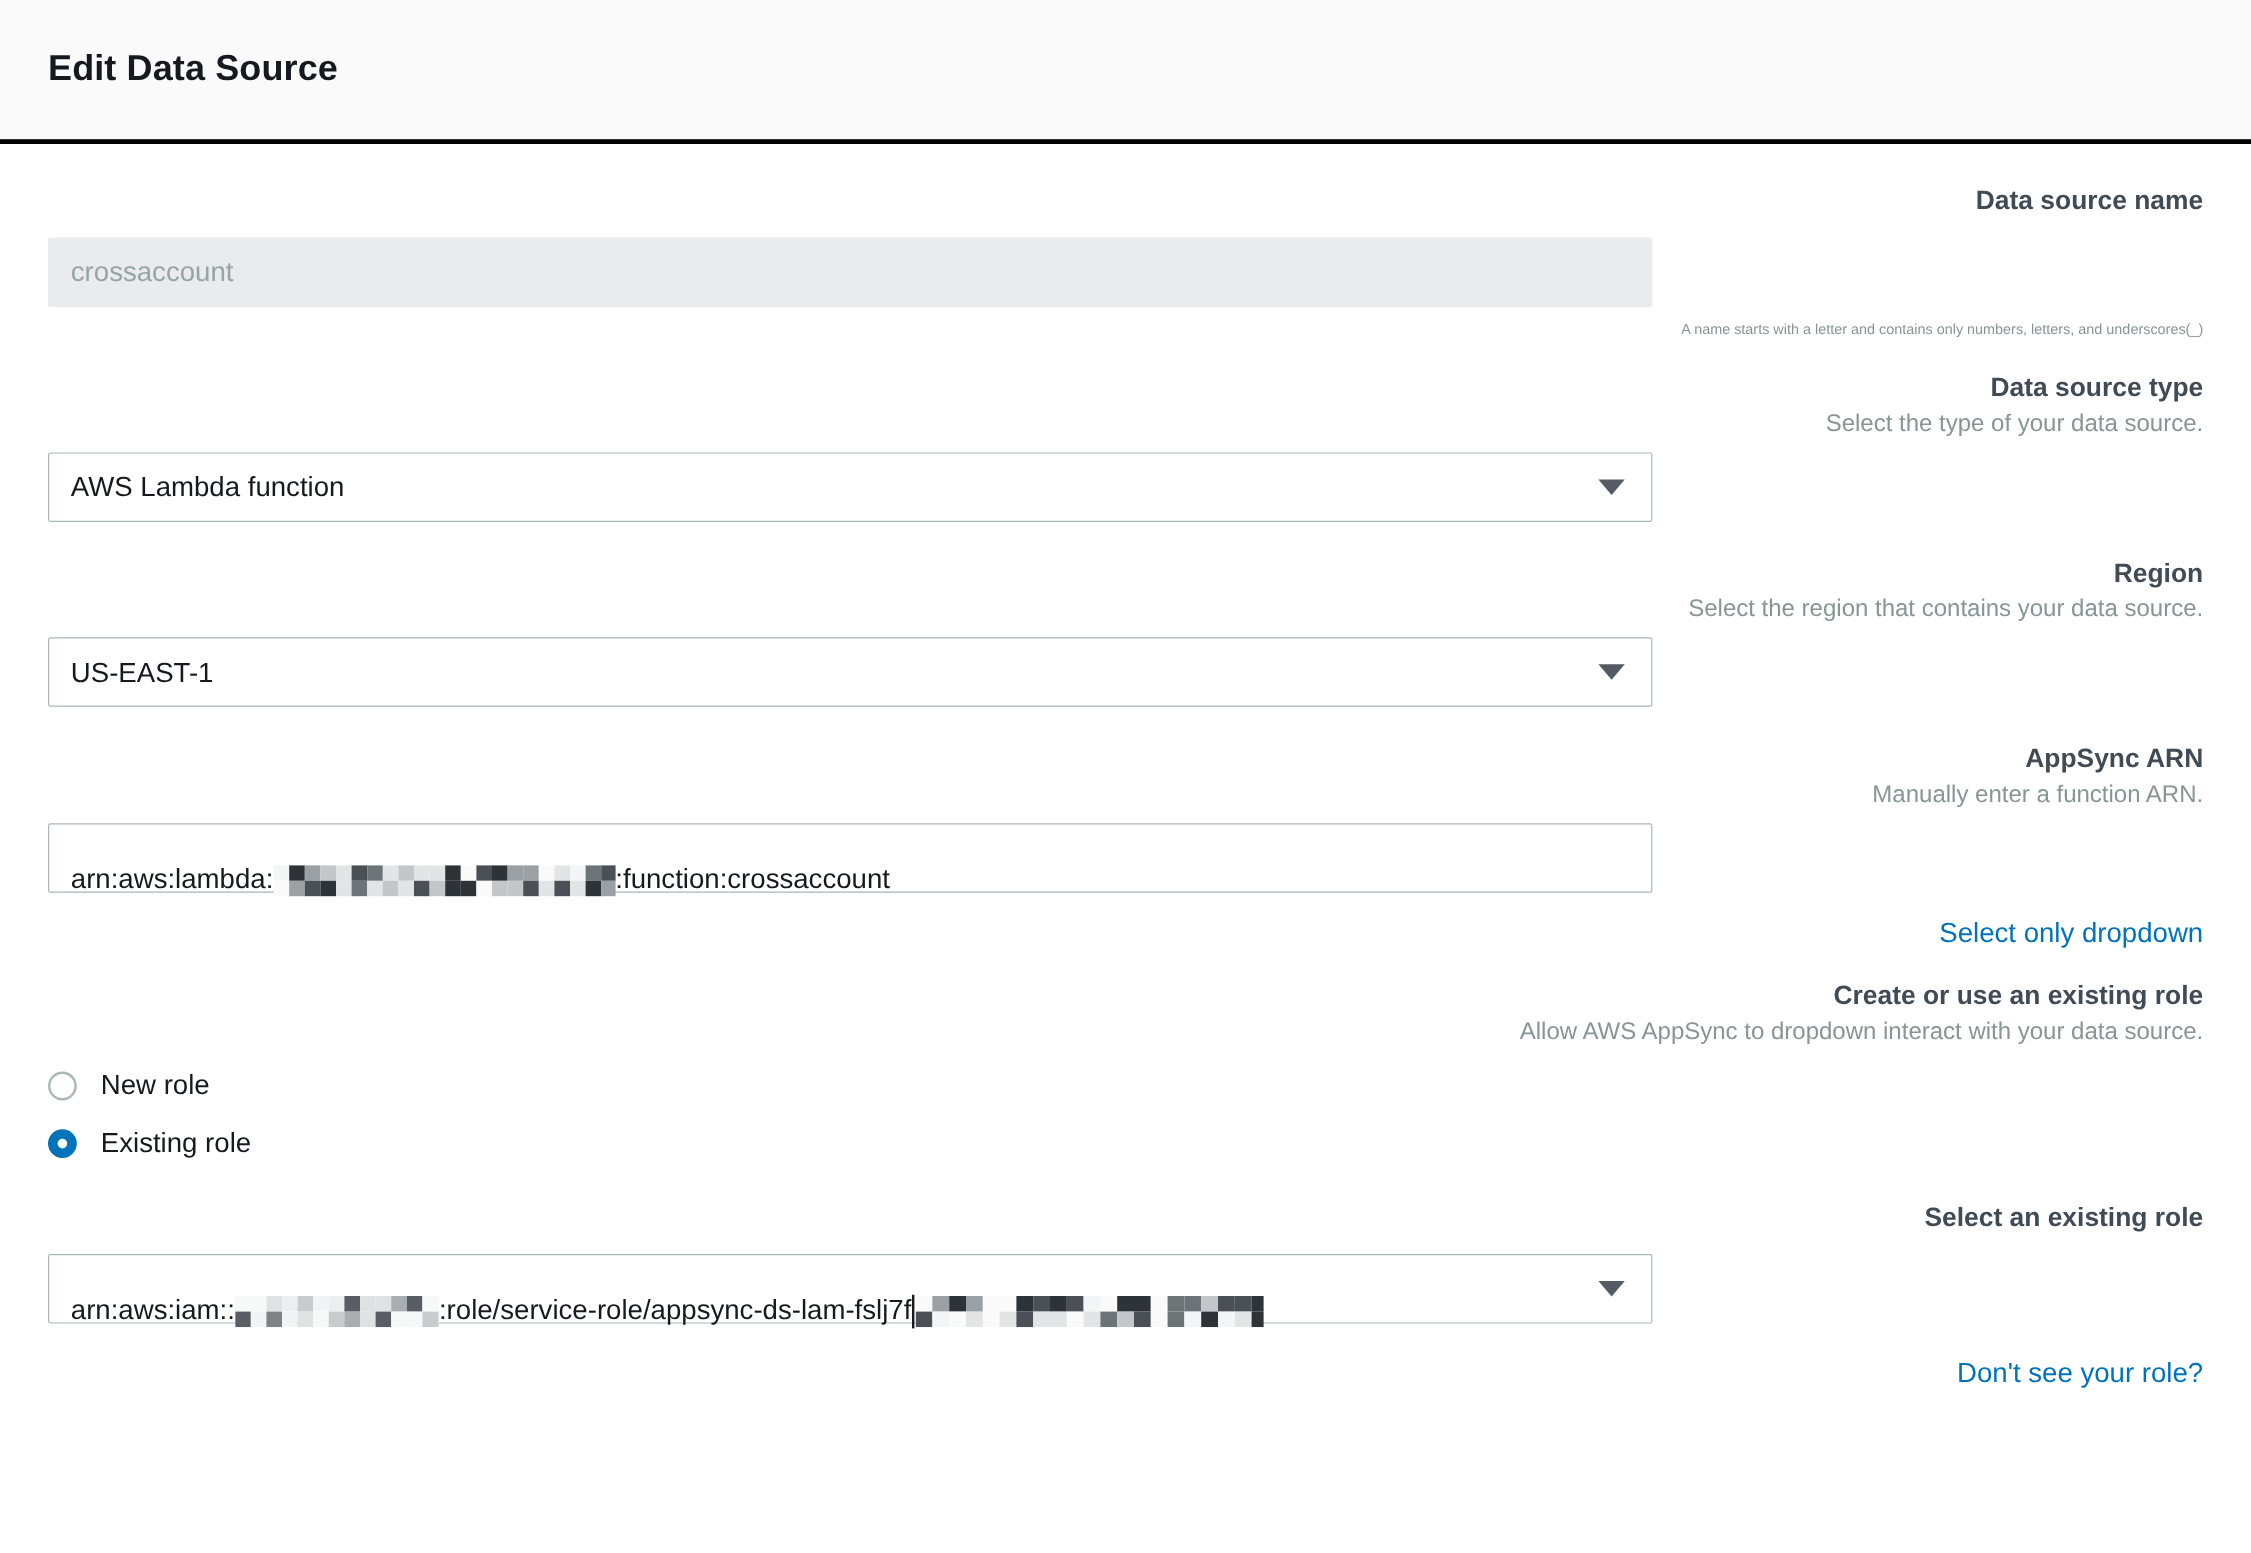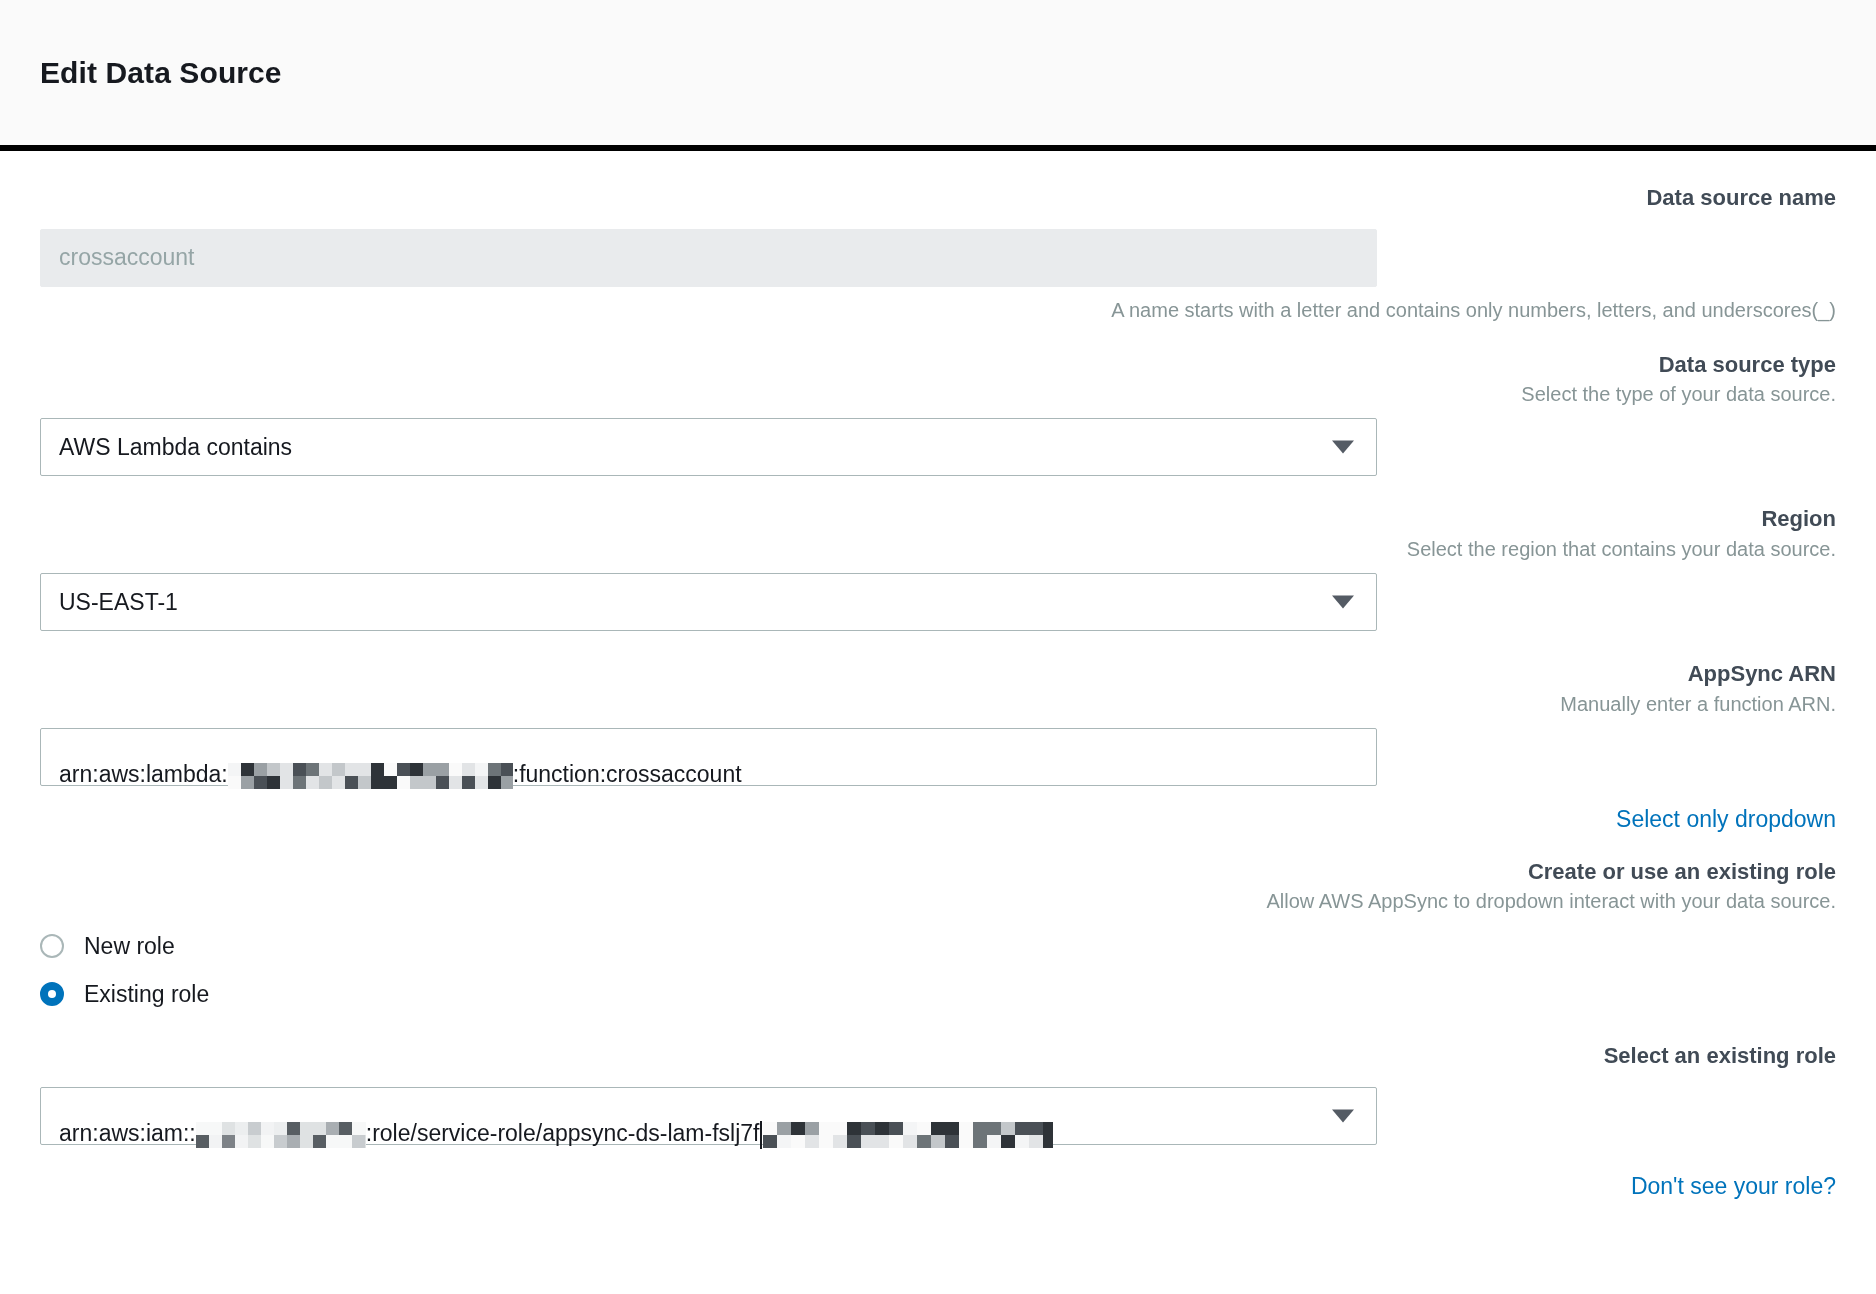--- a/index.html
+++ b/index.html
@@ -11,23 +11,23 @@
     width: 1876px;
     height: 1294px;
     font-family: "Liberation Sans", sans-serif;
     color: #16191f;
     overflow: hidden;
     position: relative;
   }
 
   
   .page-header {
-    height: 151px;
+    height: 120px;
     background: #fafafa;
-    border-bottom: 6px solid #000000;
+    border-bottom: 4px solid #000000;
     display: flex;
     align-items: center;
     box-sizing: border-box;
     padding-left: 40px;
   }
   .page-title {
     font-size: 30px;
     font-weight: bold;
     color: #16191f;
     letter-spacing: 0.1px;
@@ -49,21 +49,21 @@
     line-height: 1.35;
     margin: 0 0 2px 0;
   }
   .field-desc {
     font-size: 20px;
     color: #879596;
     line-height: 1.35;
     margin: 0 0 10px 0;
   }
   .field-hint {
-    font-size: 20px;
+    font-size: 12px;
     color: #879596;
     line-height: 1.35;
     margin: 10px 0 26px 0;
   }
 
   .input-box {
     width: 1337px;
     height: 58px;
     box-sizing: border-box;
     border: 1px solid #aab7b8;
@@ -182,21 +182,21 @@
     <div class="input-box disabled">
       <span>crossaccount</span>
     </div>
     <div class="field-hint">A name starts with a letter and contains only numbers, letters, and underscores(_)</div>
   </div>
 
   <div class="field-block">
     <div class="field-label">Data source type</div>
     <div class="field-desc">Select the type of your data source.</div>
     <div class="input-box select">
-      <span>AWS Lambda contains</span>
+      <span>AWS Lambda function</span>
       <span class="caret"></span>
     </div>
   </div>
 
   <div class="sp-28"></div>
 
   <div class="field-block">
     <div class="field-label">Region</div>
     <div class="field-desc">Select the region that contains your data source.</div>
     <div class="input-box select">

